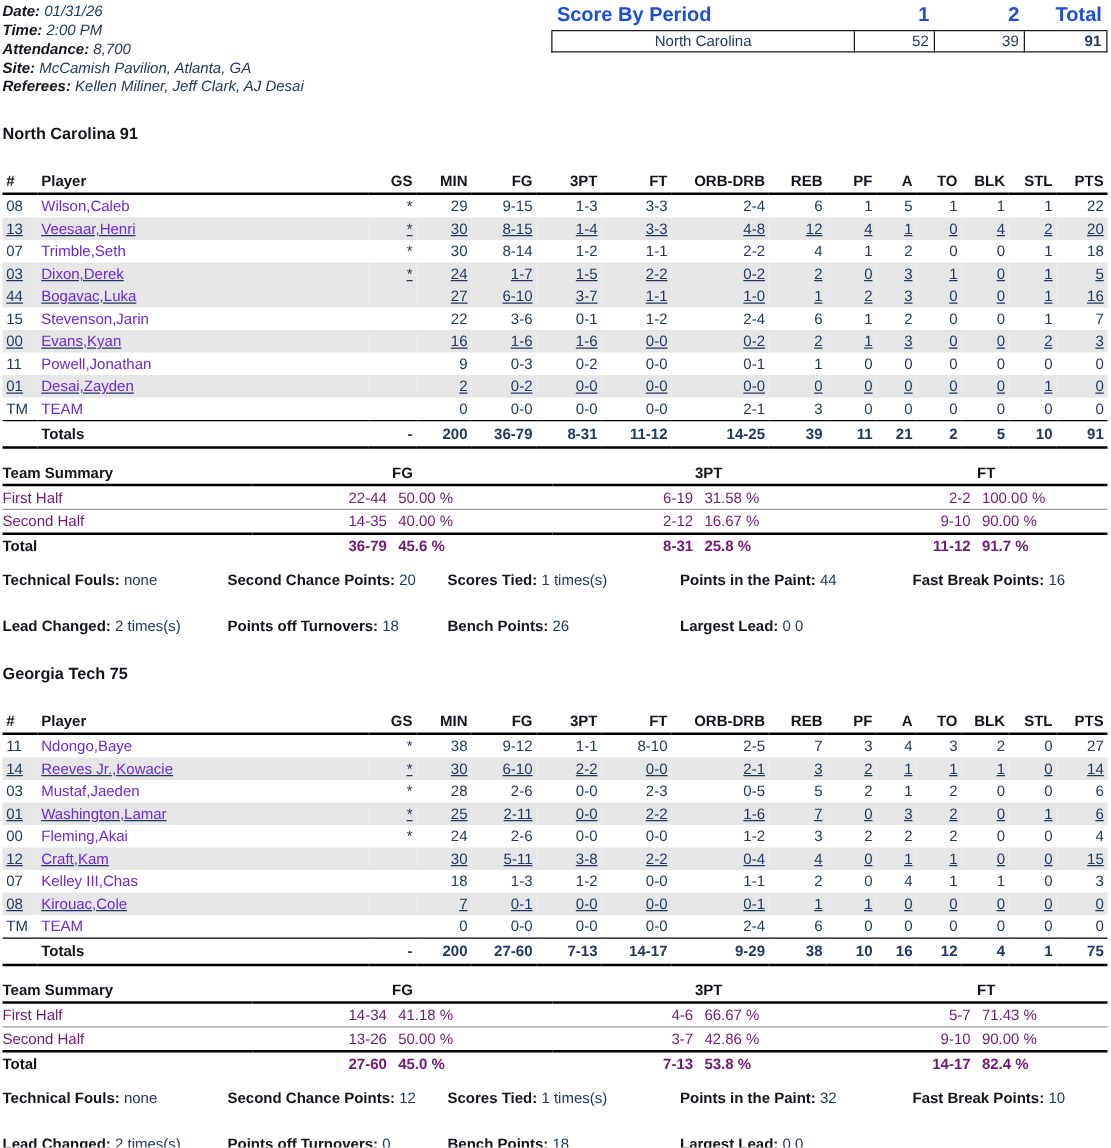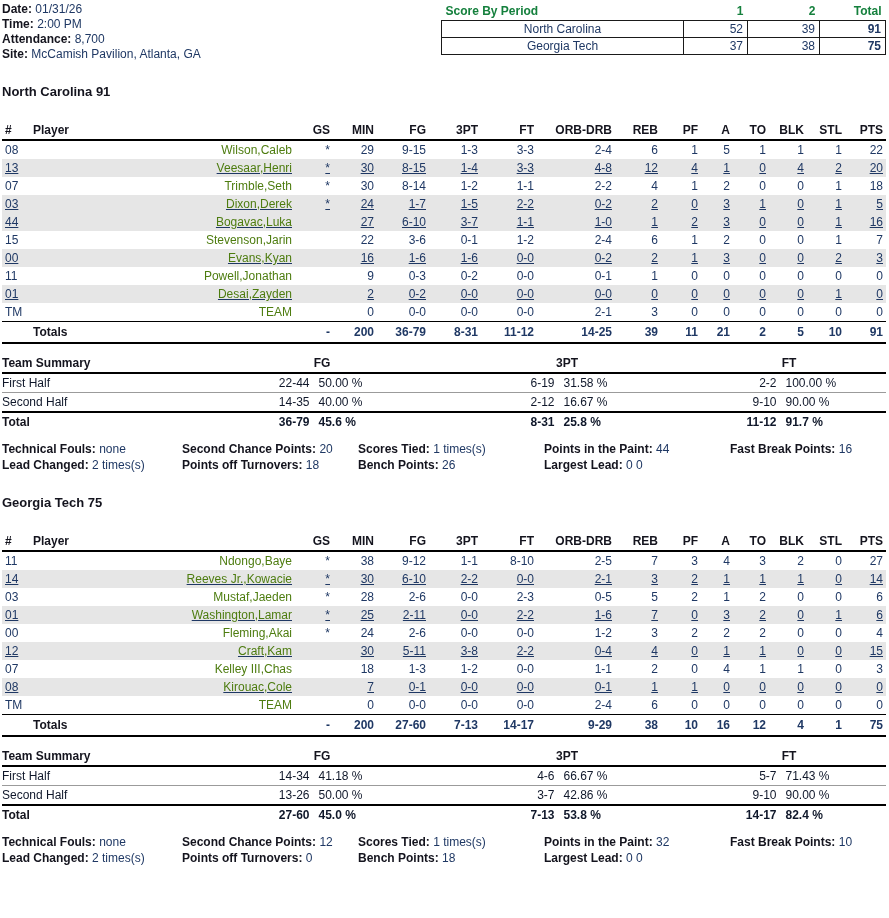--- a/index.html
+++ b/index.html
@@ -7,65 +7,65 @@
   body {
     width: 889px; height: 918px; overflow: hidden;
     background: #ffffff;
     font-family: "Liberation Sans", "DejaVu Sans", sans-serif;
     font-size: 12px;
     color: #1F3864;
   }
   .page { padding: 2px 3px 0 2px; }
 
   .top { display: flex; justify-content: space-between; align-items: flex-start; }
-  .game-info { line-height: 15px; white-space: nowrap; }
+  .game-info { line-height: 15px; white-space: nowrap; font-style: italic; }
   .label { font-weight: 700; color: #14141E; }
   .value { color: #1F3864; }
 
   .score-table { border-collapse: collapse; table-layout: fixed; width: 445px; margin-top: 1px; }
   .score-table th {
-    font-weight: 700; color: #15803d; text-align: right;
-    padding: 1px 4px 2px 4px; border-bottom: 1px solid #1a1a1a; font-size: 12px;
+    font-weight: 700; color: #1d4ed8; text-align: right;
+    padding: 1px 4px 2px 4px; border-bottom: 1px solid #1a1a1a; font-size: 16px;
   }
   .score-table th.l { text-align: left; }
   .score-table td { border: 1px solid #1a1a1a; text-align: right; padding: 1px 4px; }
   .score-table td.l { text-align: center; }
   .score-table td.total { font-weight: 700; }
 
   .team-heading { font-size: 13px; font-weight: 700; color: #14141E; margin-top: 22px; }
 
   table.box { width: 100%; border-collapse: collapse; table-layout: fixed; margin-top: 22px; }
   table.box th {
     padding: 2px 3px; border-bottom: 2px solid #000;
     text-align: right; color: #14141E; font-weight: 700;
   }
   table.box th.l { text-align: left; }
   table.box td { padding: 2px 3px; text-align: right; color: #1F3864; }
   table.box td.l { text-align: left; }
-  table.box td.name { color: #4d7c0f; text-align: right; }
+  table.box td.name { color: #6d28d9; }
   table.box tr.striped { background: #E6E6E6; text-decoration: underline; }
   table.box tr.totals td { font-weight: 700; border-top: 1px solid #000; border-bottom: 2px solid #000; padding: 3px; }
   table.box tr.totals td.l { color: #14141E; }
 
   table.summary { width: 100%; border-collapse: collapse; table-layout: fixed; margin-top: 10px; }
   table.summary th { padding: 2px 0; border-bottom: 2px solid #000; color: #14141E; font-weight: 700; text-align: center; }
   table.summary th.l { text-align: left; }
-  table.summary td { padding: 2px 0; text-align: center; color: #0f172a; }
+  table.summary td { padding: 2px 0; text-align: center; color: #701a75; }
   table.summary td.l { text-align: left; }
   table.summary tr.srow0 td { border-bottom: 1px solid #9B9B9B; }
   table.summary tr.srow1 td { border-bottom: 2px solid #000; margin-top: 45px; }
   table.summary tr.bold td { font-weight: 700; }
   table.summary tr.bold td.l { color: #14141E; }
   .frac { display: inline-block; min-width: 42px; text-align: right; }
   .pct  { display: inline-block; min-width: 58px; text-align: left; margin-left: 9px; }
 
   .misc {
     display: grid;
     grid-template-columns: 180px 176px 186px 186px 1fr;
-    row-gap: 0; margin-top: 10px; line-height: 16px;
+    row-gap: 21px; margin-top: 10px; line-height: 16px;
   }
   .misc-item { white-space: nowrap; }
 </style>
 </head>
 <body>
 
 <div class="page">
 
   <div class="top">
     <div class="game-info">
@@ -77,20 +77,24 @@
         <span class="label">Time:</span>
         <span class="value">2:00 PM</span>
       </div>
       <div>
         <span class="label">Attendance:</span>
         <span class="value">8,700</span>
       </div>
       <div>
         <span class="label">Site:</span>
         <span class="value">McCamish Pavilion, Atlanta, GA</span>
+      </div>
+      <div>
+        <span class="label">Referees:</span>
+        <span class="value">Kellen Miliner, Jeff Clark, AJ Desai</span>
       </div>
     </div>
 
     <table class="score-table">
       <colgroup>
           <col>
           <col style="width:64px">
           <col style="width:72px">
           <col style="width:66px">
         </colgroup>
@@ -102,26 +106,20 @@
           <th>Total</th>
         </tr>
       </thead>
       <tbody>
         <tr>
           <td class="l">North Carolina</td>
           <td>52</td>
           <td>39</td>
           <td class="total">91</td>
         </tr>
-        <tr>
-          <td class="l">Georgia Tech</td>
-          <td>37</td>
-          <td>38</td>
-          <td class="total">75</td>
-        </tr>
       </tbody>
     </table>
   </div>
 
   <section>
     <div class="team-heading">North Carolina 91</div>
     <table class="box">
       <colgroup>
         <col style="width:28px">
           <col>

